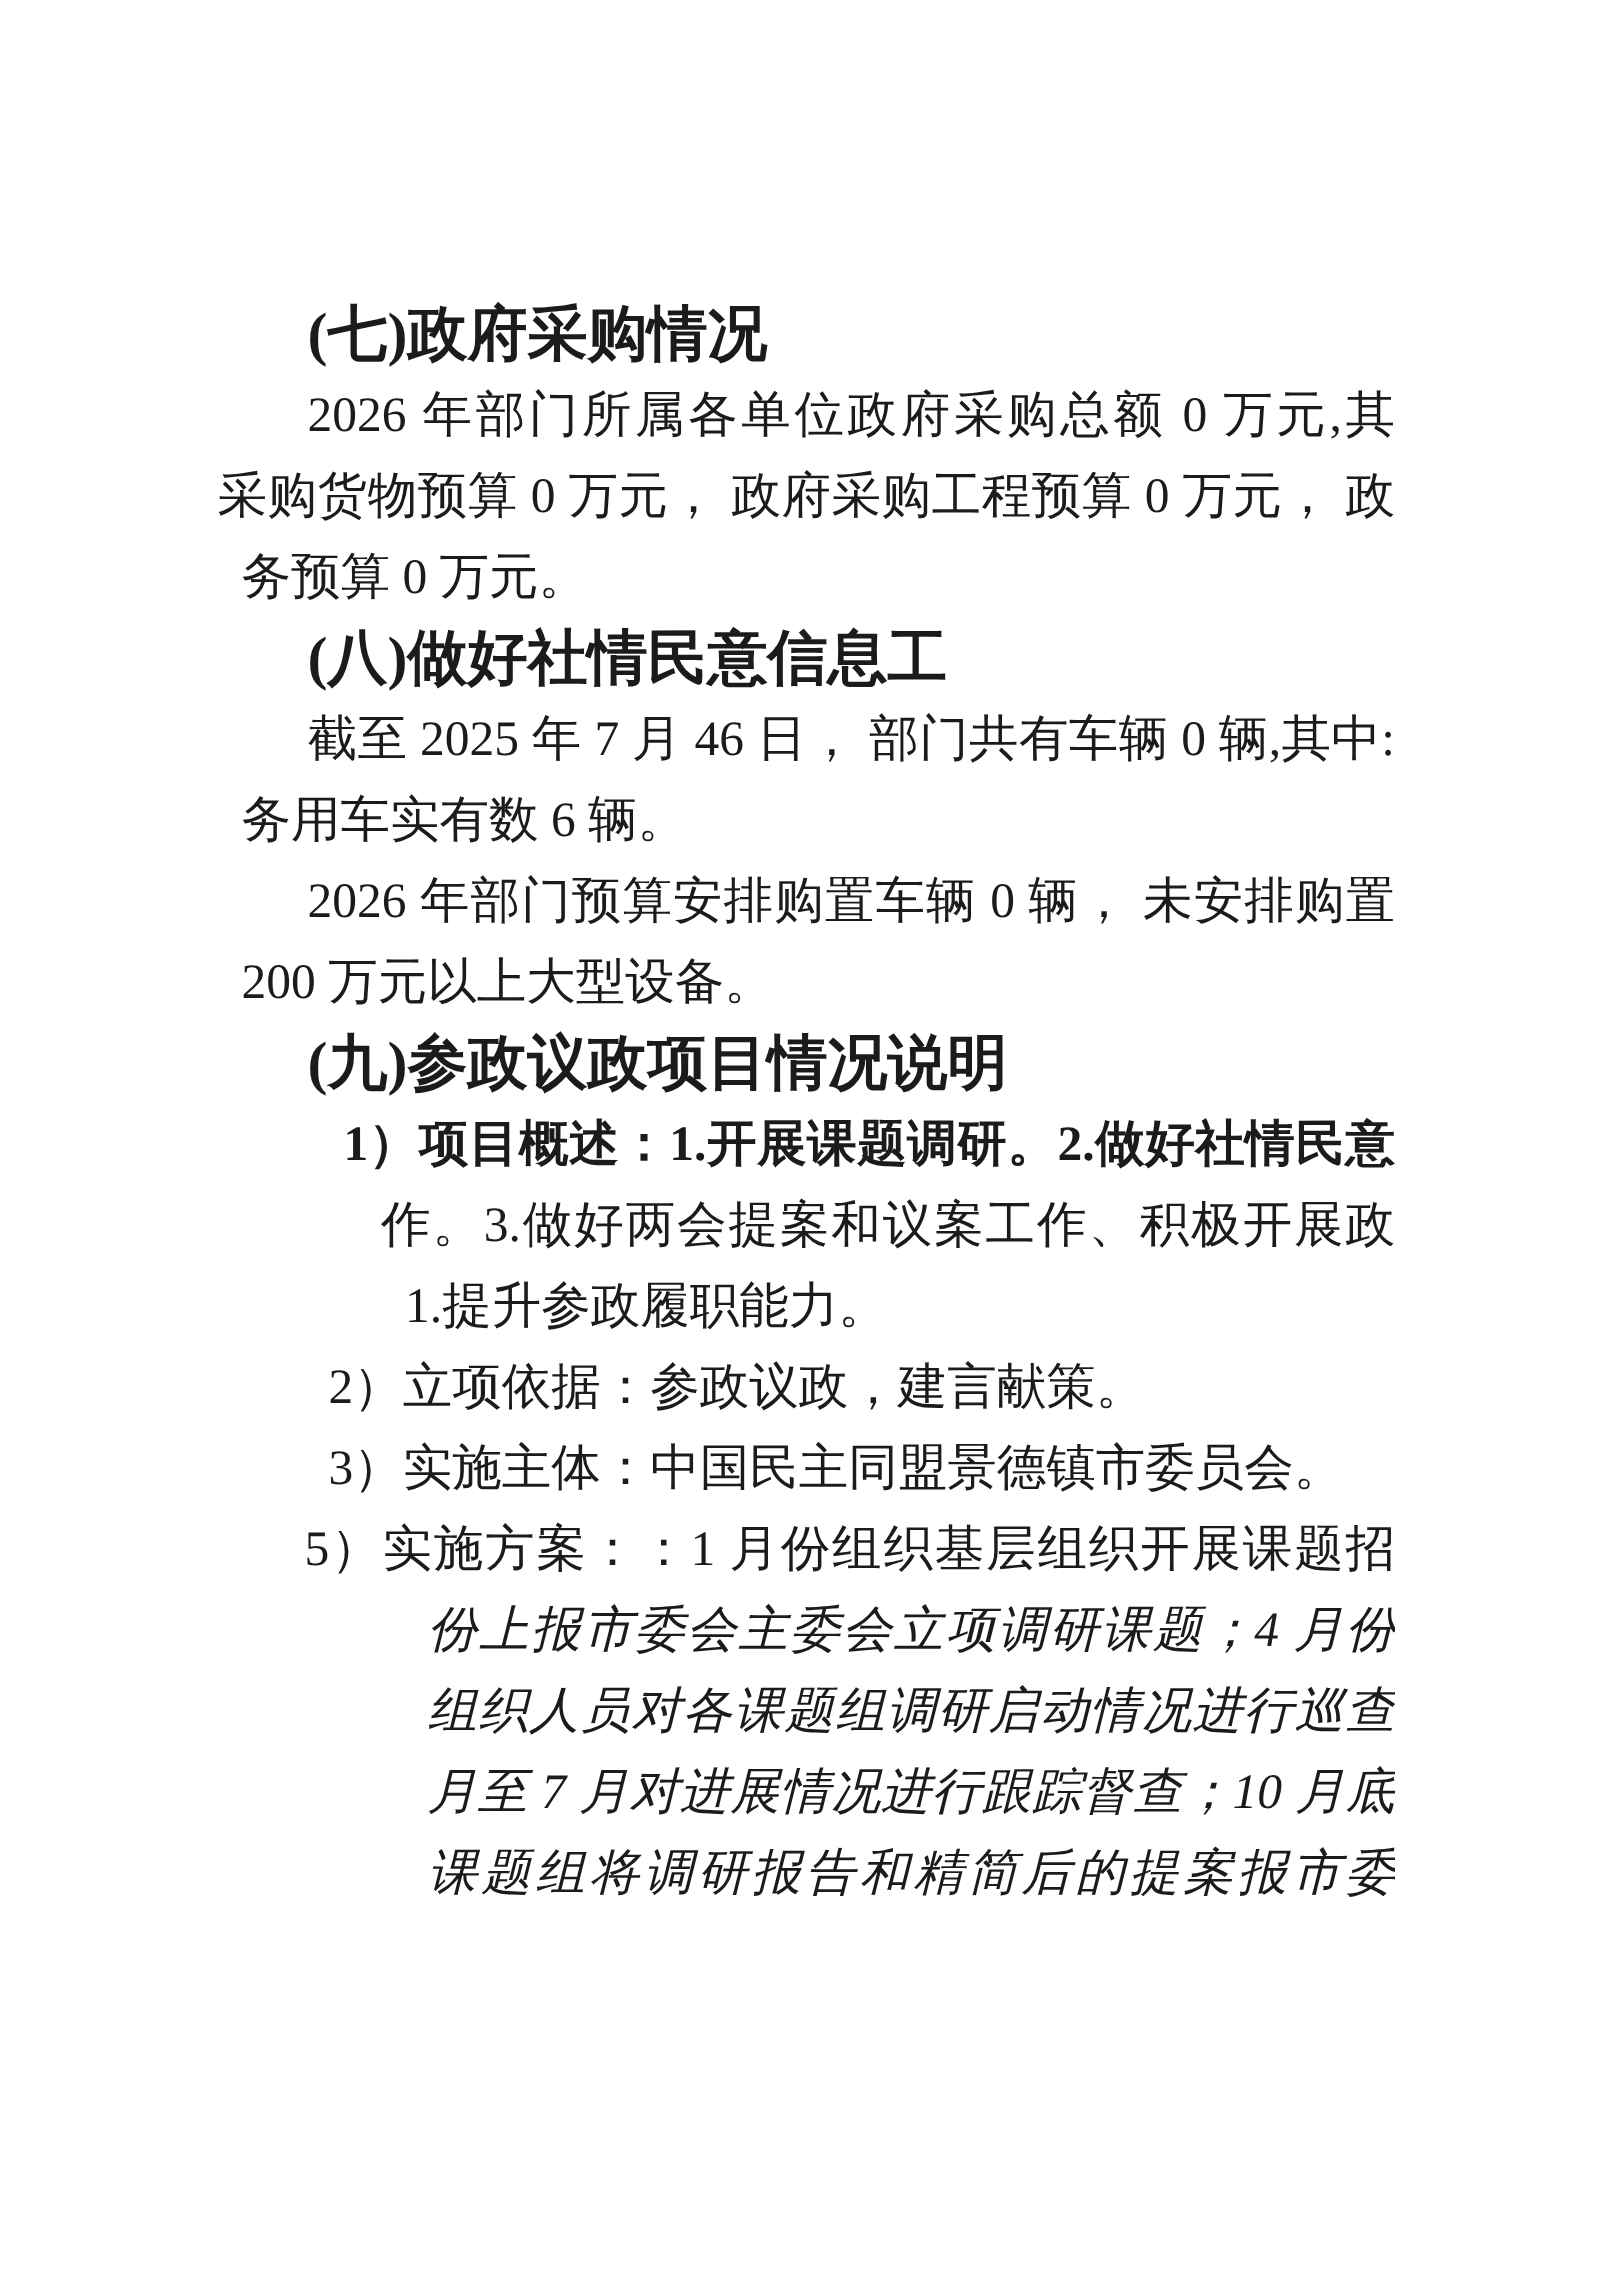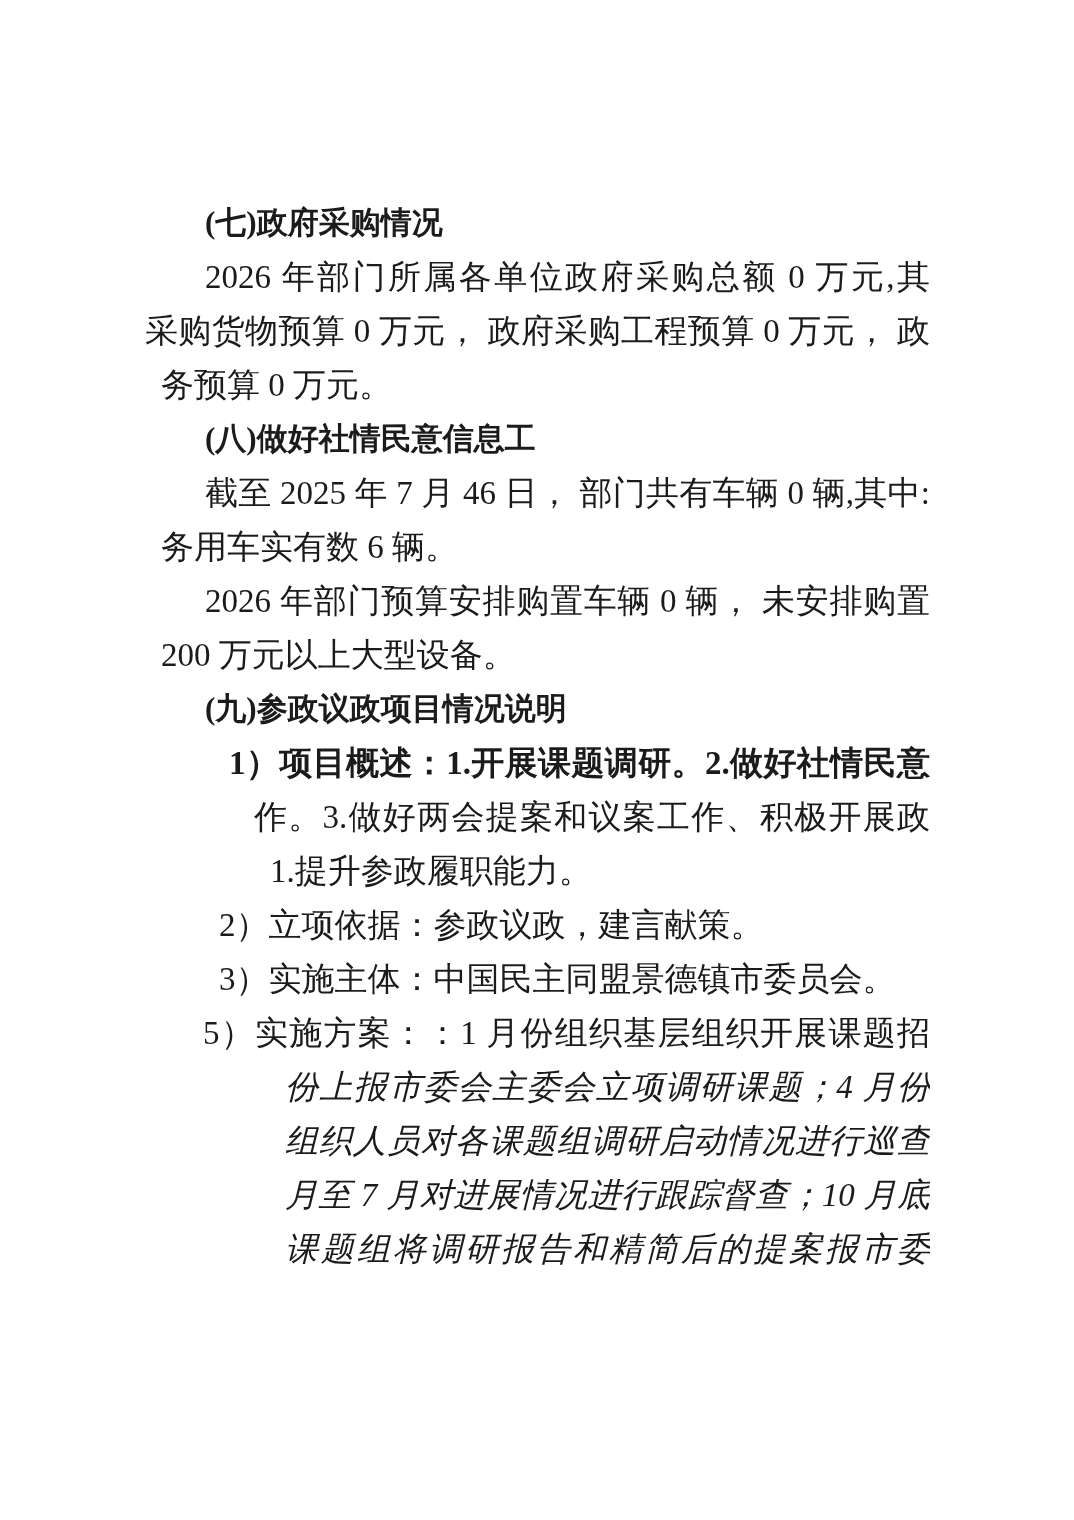--- a/index.html
+++ b/index.html
@@ -24,21 +24,21 @@
   }
   .line {
     height: 54px;
     line-height: 54px;
     font-size: 33px;
     overflow: hidden;
     white-space: pre-wrap;
   }
   .heading-line {
     font-weight: bold;
-    font-size: 31px;
+    font-size: 40px;
     padding-left: 60px;
     text-align: left;
   }
   
   .jfill { text-align: justify; text-align-last: justify; }
   .jend  { text-align: left; text-align-last: left; margin-left: 16px; }
   
   .body-first      { padding-left: 60px; }
   .body-rest       { padding-left: 0; }
   .item-first      { padding-left: 58px; }

